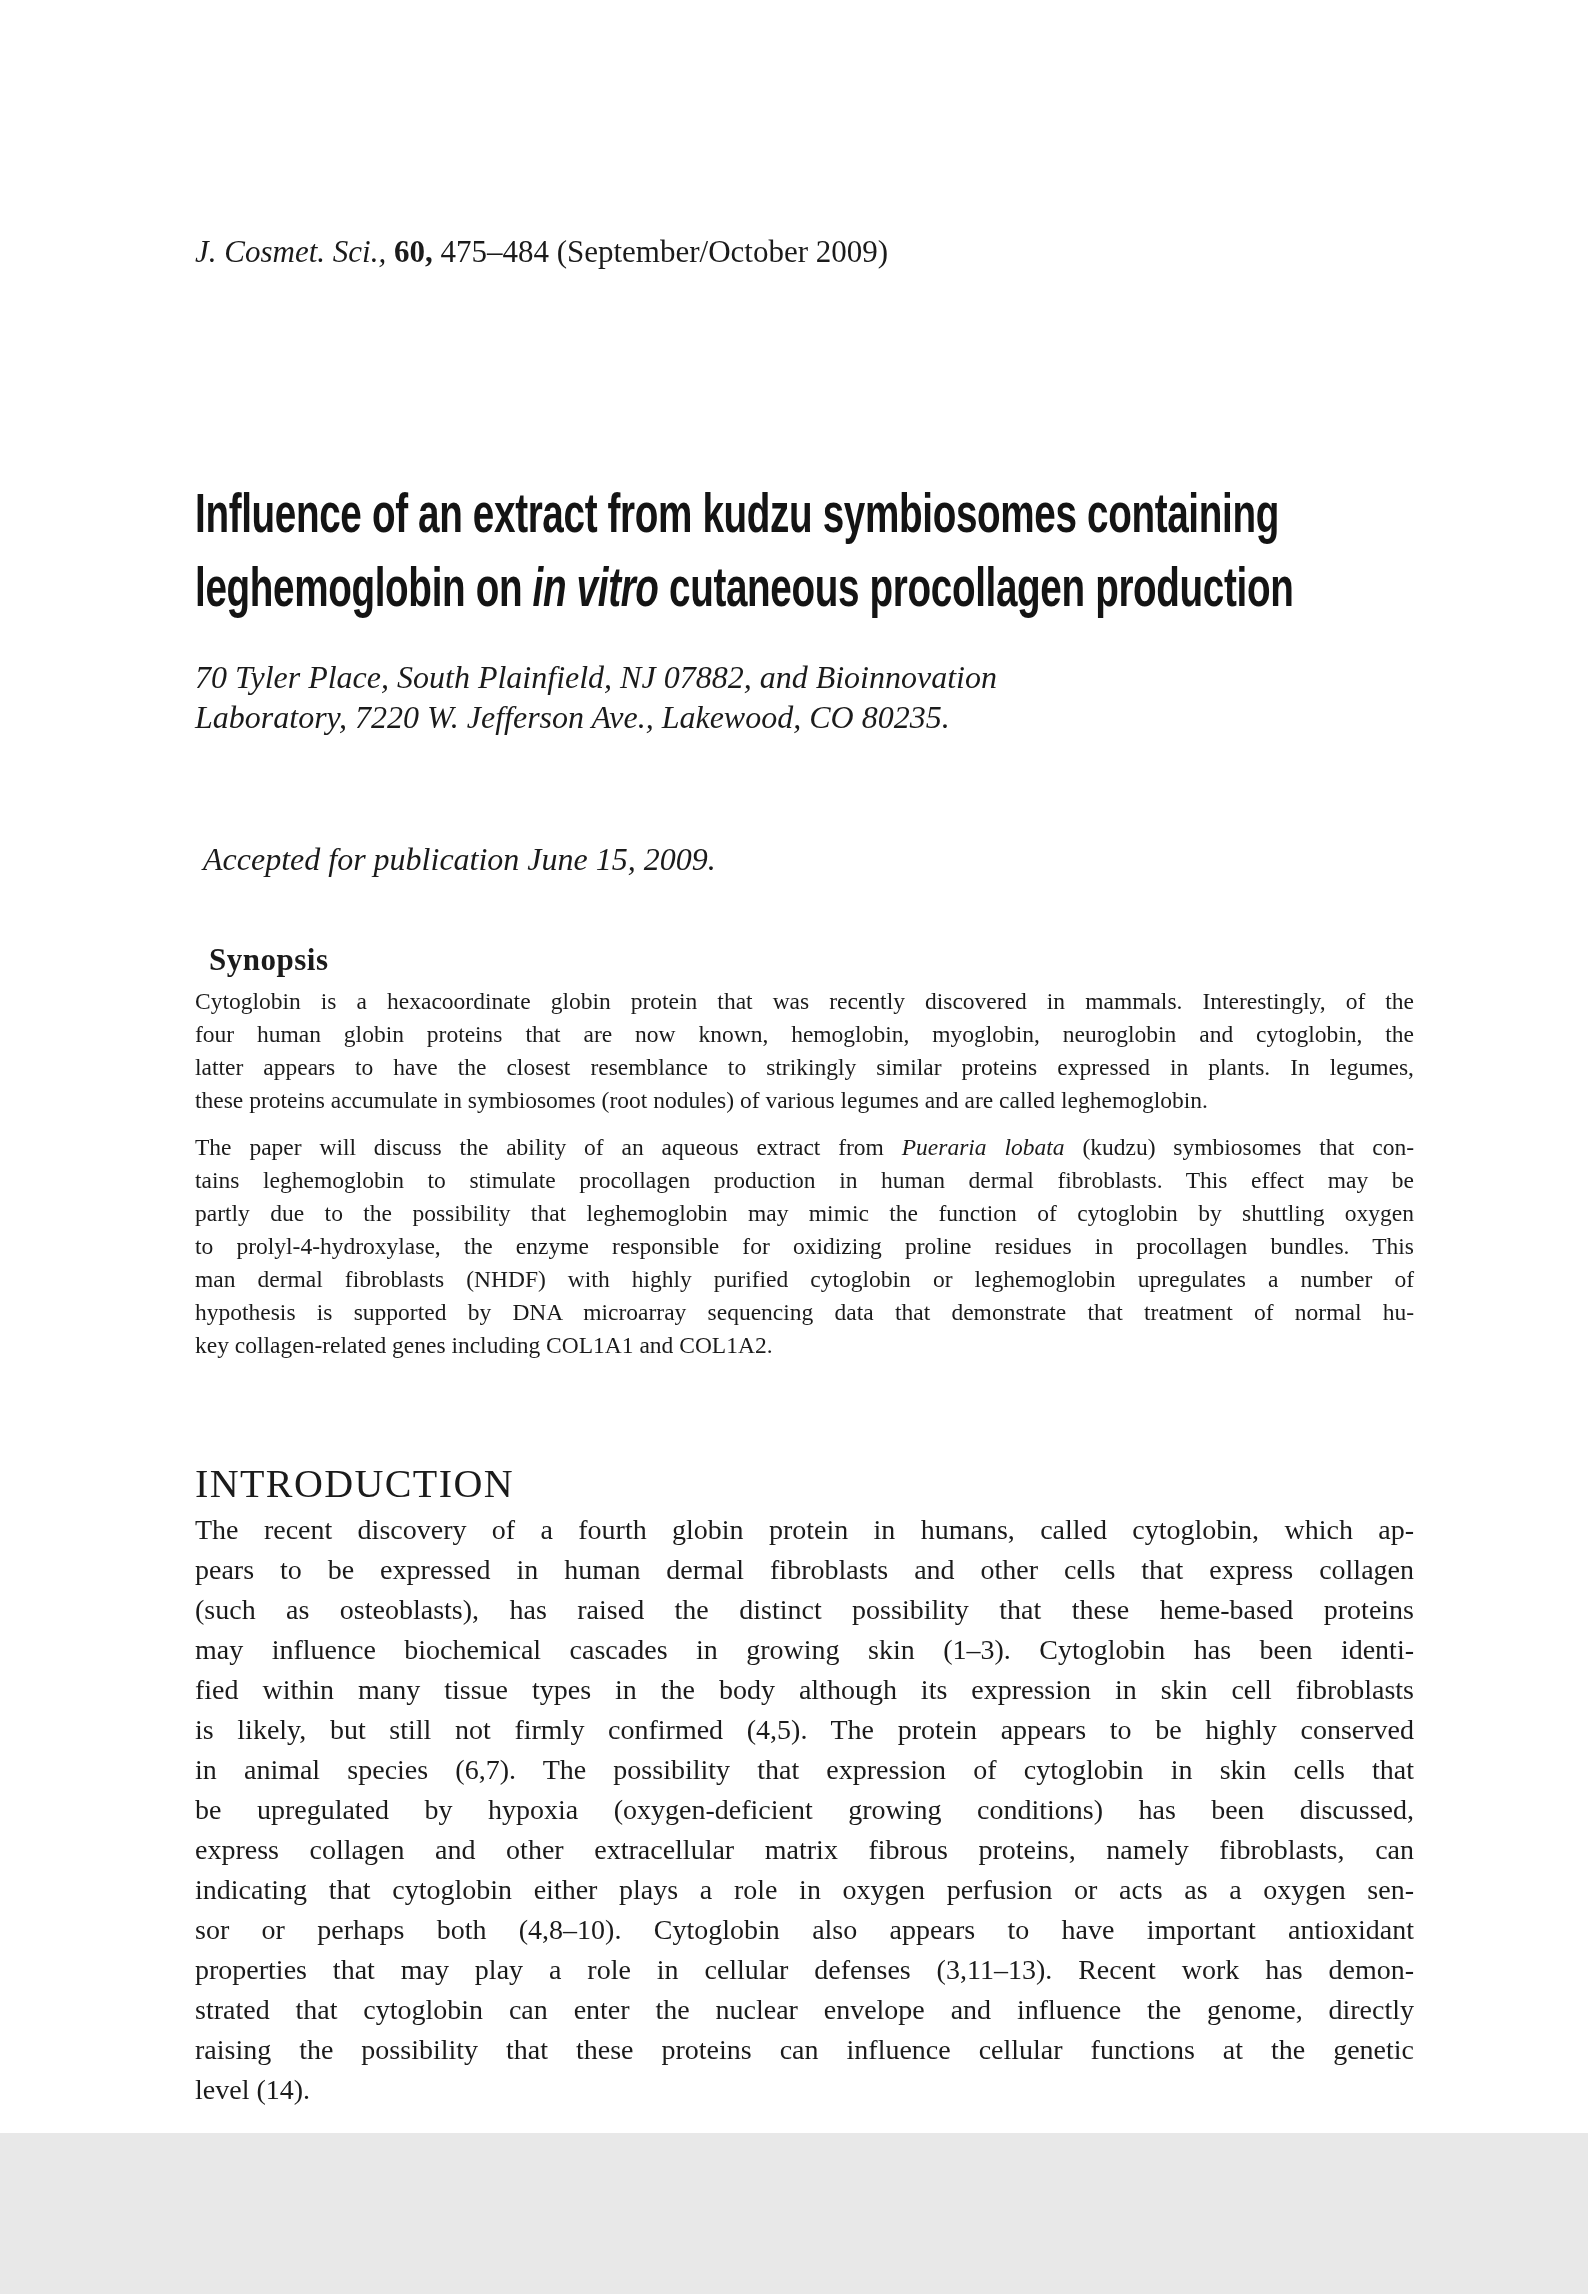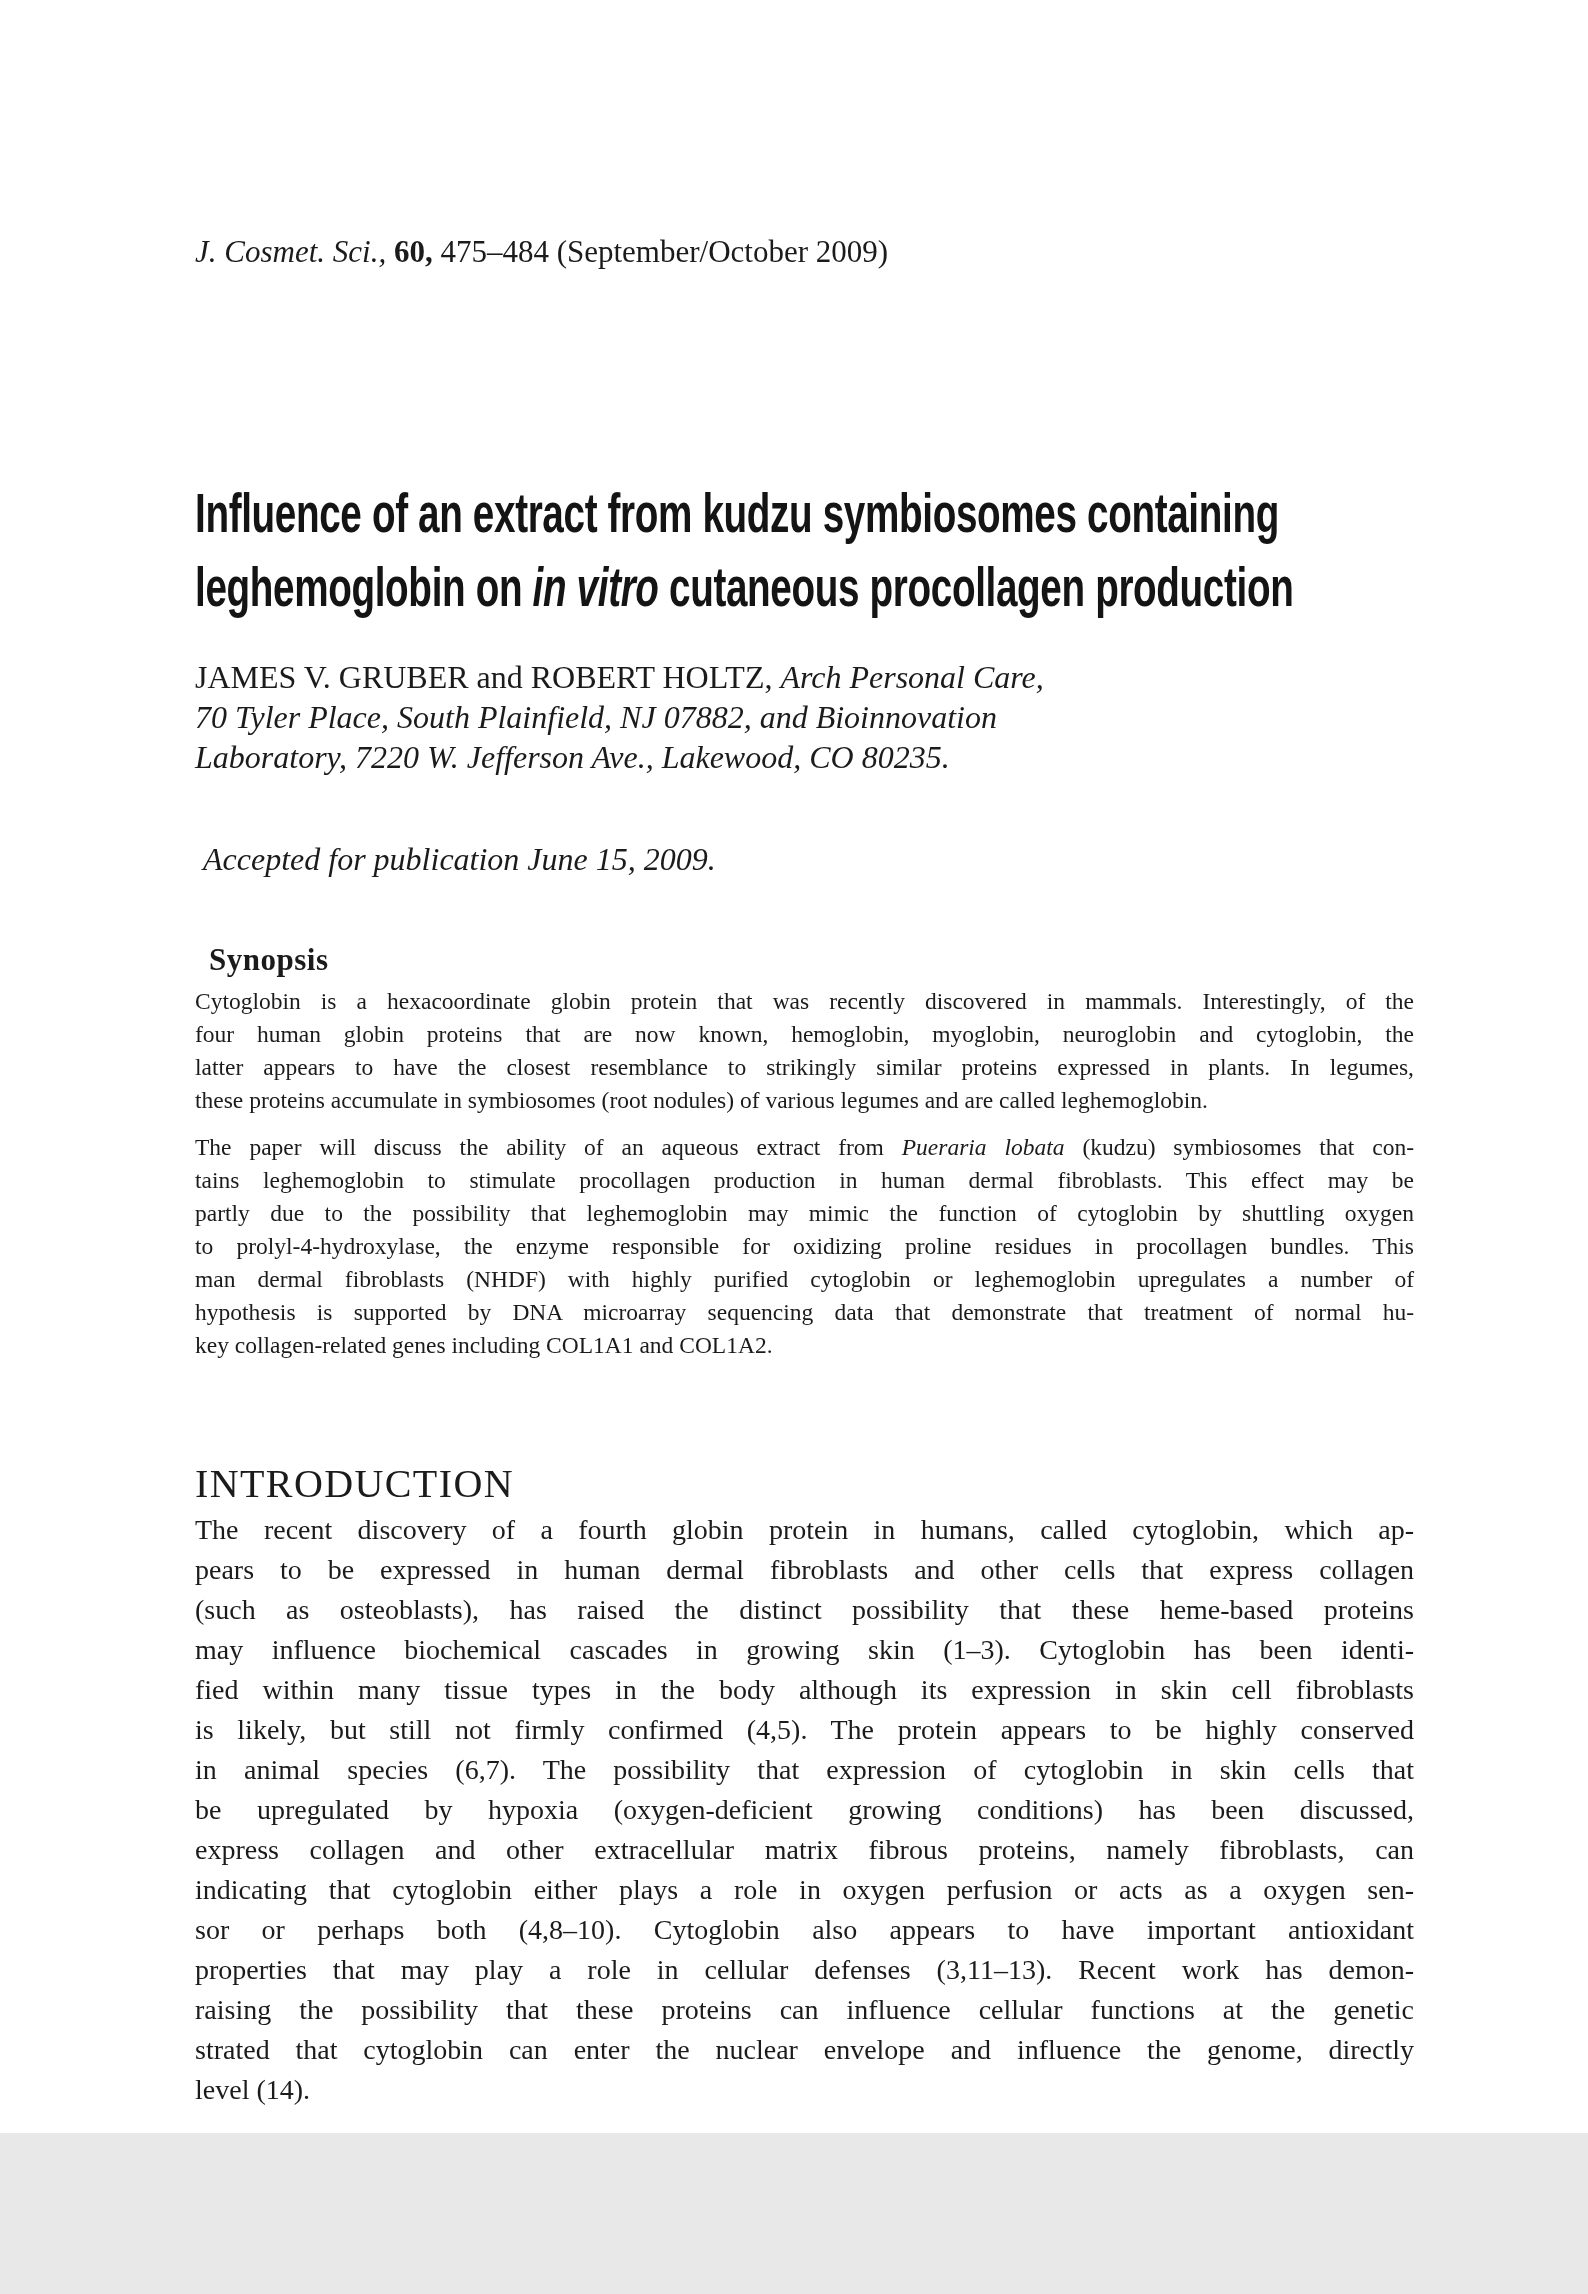--- a/index.html
+++ b/index.html
@@ -121,21 +121,20 @@
 <div class="page">
 
   <div class="citation"><span class="st-i">J. Cosmet. Sci., </span><span class="st-b">60, </span><span>475–484 (September/October 2009)</span></div>
 
   <h1 class="title">
     <span class="title-line"><span>Influence of an extract from kudzu symbiosomes containing</span></span>
     <span class="title-line"><span>leghemoglobin on </span><span class="st-i">in vitro</span><span> cutaneous procollagen production</span></span>
   </h1>
 
   <div class="authors">
-      <div class="text-line"><span>JAMES V. GRUBER and ROBERT HOLTZ, </span><span class="st-i">Arch Personal Care,</span></div>
       <div class="text-line"><span class="st-i">70 Tyler Place, South Plainfield, NJ 07882, and Bioinnovation</span></div>
       <div class="text-line last"><span class="st-i">Laboratory, 7220 W. Jefferson Ave., Lakewood, CO 80235.</span></div>
     </div>
 
   <div class="accepted">Accepted for publication June 15, 2009.</div>
 
   <div class="syn-heading">Synopsis</div>
 
   <div class="syn-para" id="synopsis-para-1">
       <div class="text-line">Cytoglobin is a hexacoordinate globin protein that was recently discovered in mammals. Interestingly, of the</div>
@@ -162,21 +161,21 @@
       <div class="text-line">(such as osteoblasts), has raised the distinct possibility that these heme-based proteins</div>
       <div class="text-line">may influence biochemical cascades in growing skin (1–3). Cytoglobin has been identi-</div>
       <div class="text-line">fied within many tissue types in the body although its expression in skin cell fibroblasts</div>
       <div class="text-line">is likely, but still not firmly confirmed (4,5). The protein appears to be highly conserved</div>
       <div class="text-line">in animal species (6,7). The possibility that expression of cytoglobin in skin cells that</div>
       <div class="text-line">be upregulated by hypoxia (oxygen-deficient growing conditions) has been discussed,</div>
       <div class="text-line">express collagen and other extracellular matrix fibrous proteins, namely fibroblasts, can</div>
       <div class="text-line">indicating that cytoglobin either plays a role in oxygen perfusion or acts as a oxygen sen-</div>
       <div class="text-line">sor or perhaps both (4,8–10). Cytoglobin also appears to have important antioxidant</div>
       <div class="text-line">properties that may play a role in cellular defenses (3,11–13). Recent work has demon-</div>
+      <div class="text-line">strated that cytoglobin can enter the nuclear envelope and influence the genome, directly</div>
       <div class="text-line">raising the possibility that these proteins can influence cellular functions at the genetic</div>
-      <div class="text-line">strated that cytoglobin can enter the nuclear envelope and influence the genome, directly</div>
       <div class="text-line last">level (14).</div>
     </div>
 
   <div class="page-number">475</div>
 
 </div>
 
 
 </body></html>

